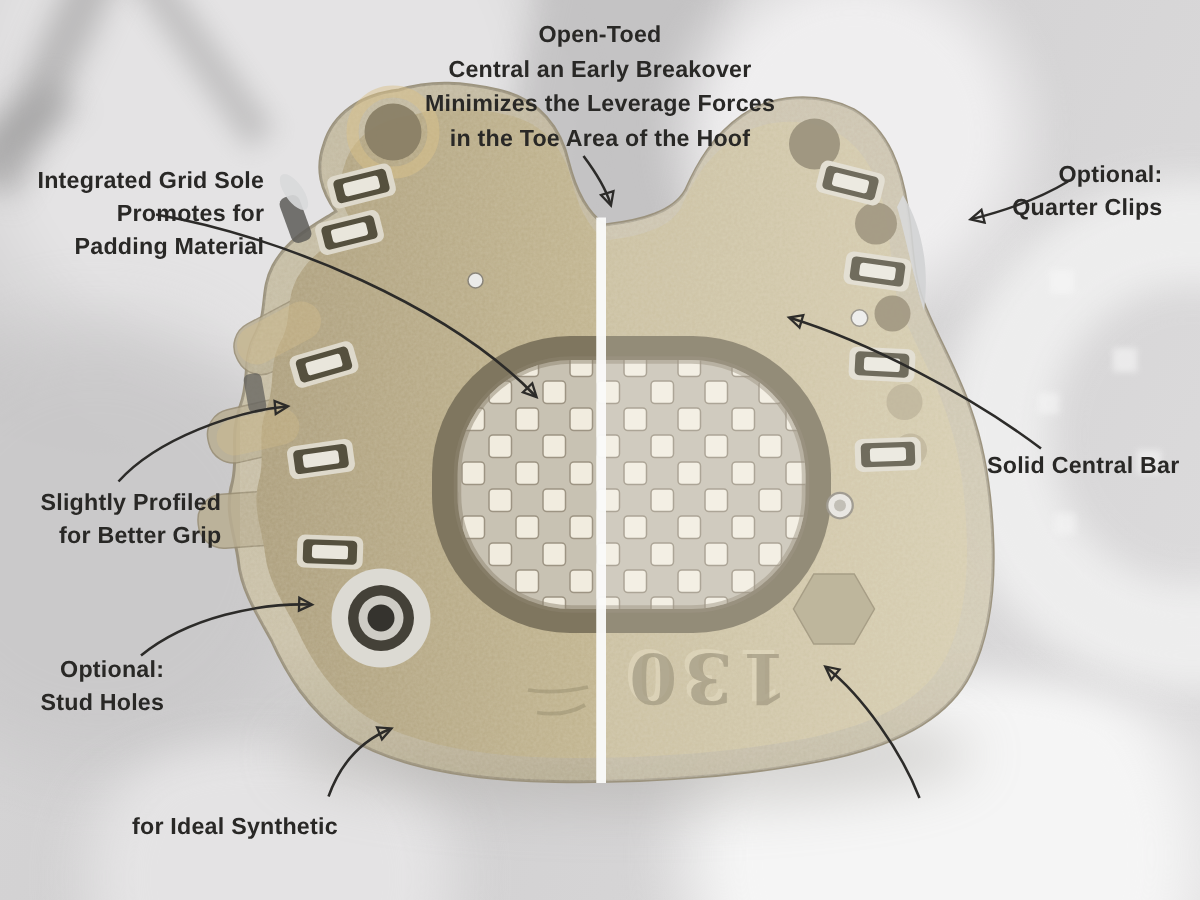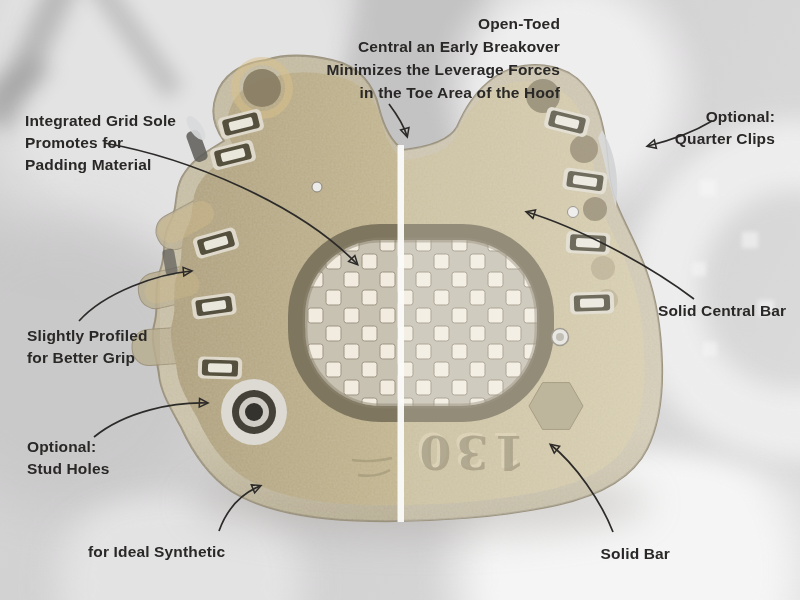--- a/index.html
+++ b/index.html
@@ -4,23 +4,23 @@
 <style>
   html,body{margin:0;padding:0;background:#b9b8b9;}
   #stage{
     position:relative;width:800px;height:600px;overflow:hidden;
     background:linear-gradient(115deg,#d9d8d9 0%,#d0cfd0 40%,#dddcdd 100%);
     font-family:"Liberation Sans","DejaVu Sans",sans-serif;
   }
   .bgblob{position:absolute;pointer-events:none;}
   .lbl{
     position:absolute;font-weight:700;font-size:15.5px;line-height:22px;
-    color:#292826;letter-spacing:.15px;white-space:nowrap;
+    color:#292826;letter-spacing:.15px;white-space:nowrap;text-align:right;
   }
-  .lbl.center{text-align:right;line-height:23px;}
+  .lbl.center{text-align:center;line-height:23px;}
   .lbl.right{text-align:right;}
   svg{position:absolute;left:0;top:0;}
 </style>
 </head>
 <body>
 
 <div id="stage">
 
   <div class="bgblob" style="left:-150px;top:-130px;width:540px;height:440px;border-radius:50%;
               background:radial-gradient(circle at 60% 45%,#e4e3e4 0 40%,#c7c6c7 68%,rgba(199,198,199,0) 75%);
@@ -192,20 +192,19 @@
   <div class="lbl" style="left:27px;top:436px">
     <div>Optional:</div>
     <div>Stud Holes</div>
   </div>
 
   <div class="lbl" style="left:88px;top:541px">
     <div>for Ideal Synthetic</div>
   </div>
 
   <div class="lbl right" style="right:130px;top:543px">
-    <div>Solid Bar</div>
   </div>
 
   <div class="lbl" style="left:658px;top:300px">
     <div>Solid Central Bar</div>
   </div>
 
 </div>
 
 </body></html>

